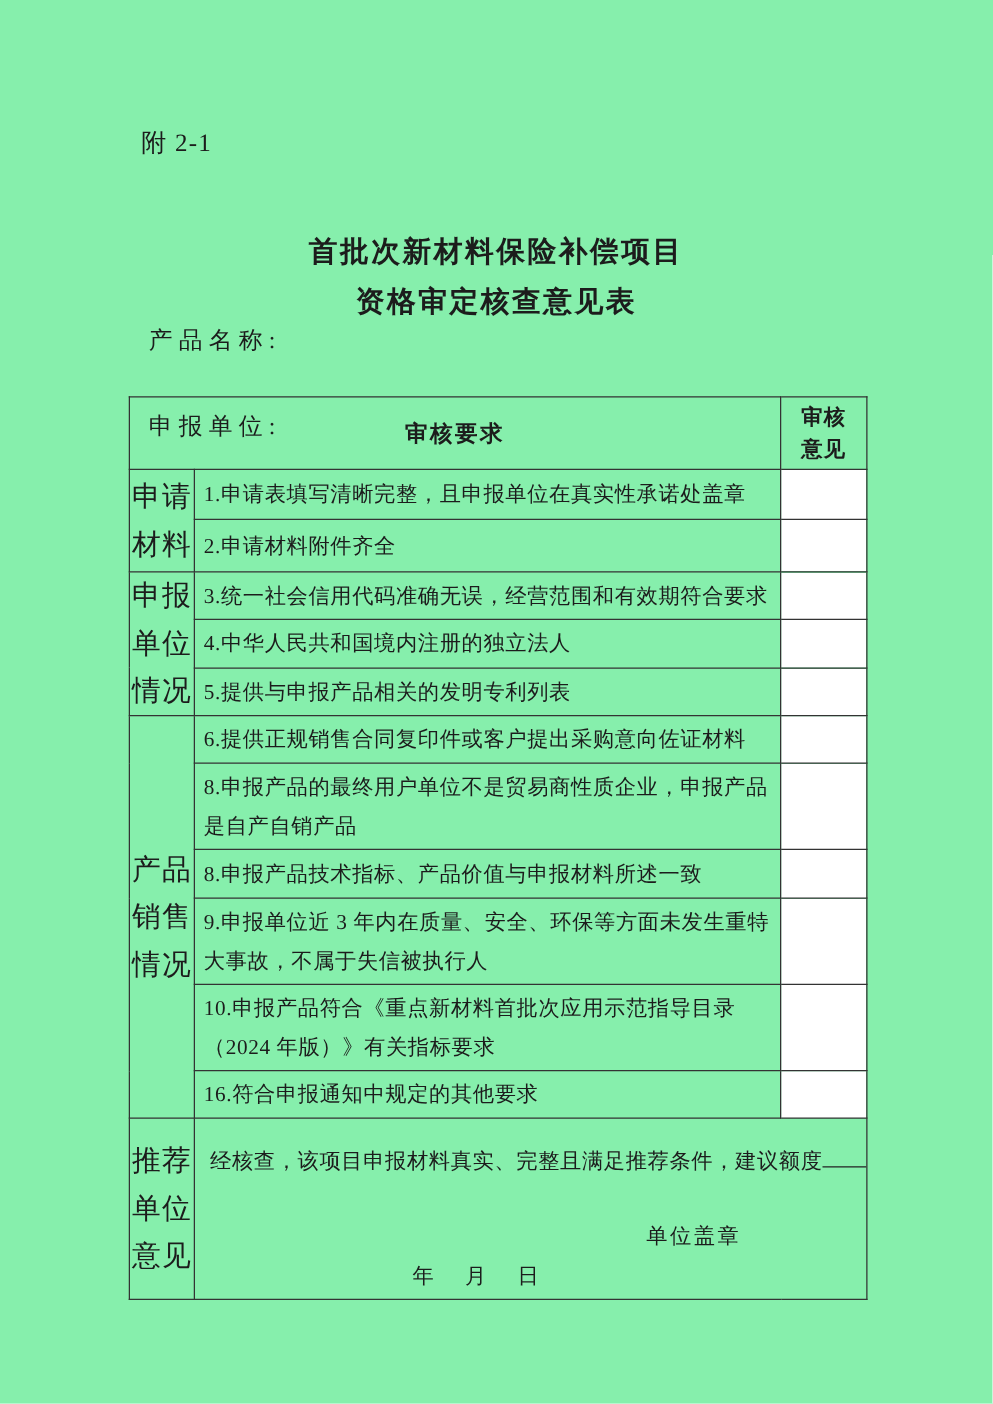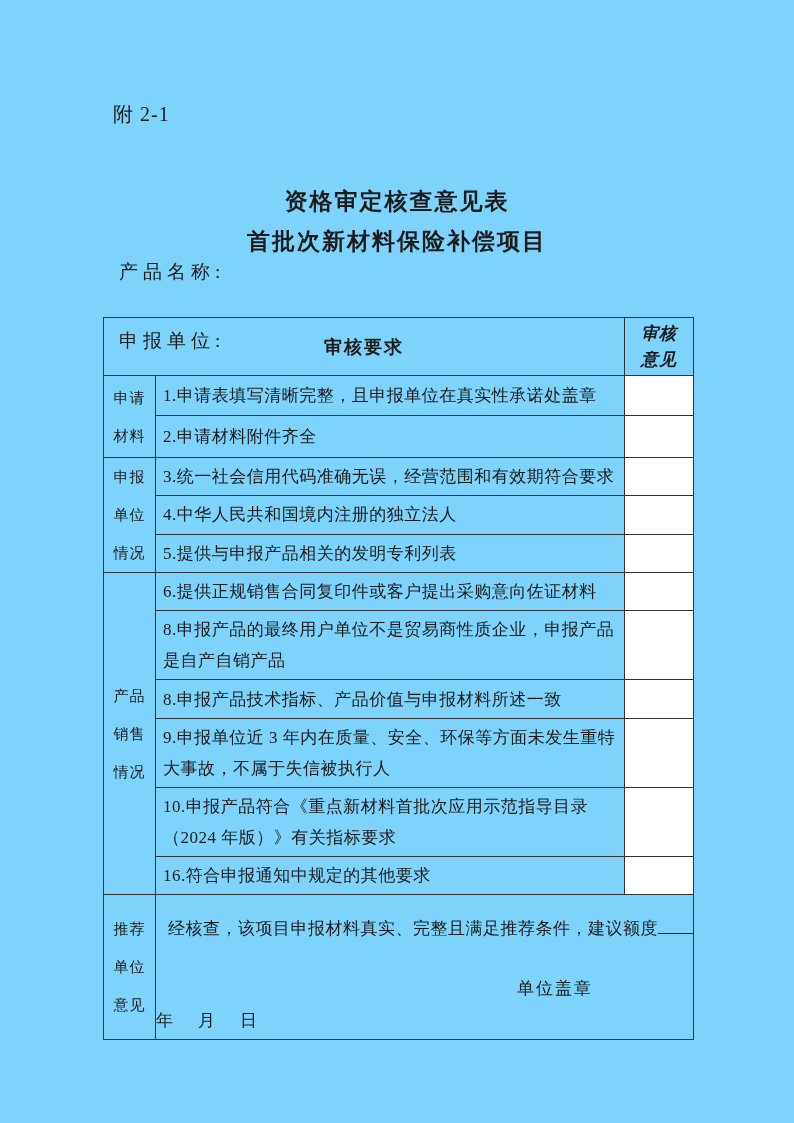--- a/index.html
+++ b/index.html
@@ -1,20 +1,20 @@
 <!DOCTYPE html>
 <html><head>
 <meta charset="utf-8">
 <style>
   html, body { margin: 0; padding: 0; background: #ffffff; }
   .page {
     position: relative;
     width: 794px;
     height: 1123px;
-    background: #7dd3fc;
+    background: #86efac;
     font-family: "Liberation Serif", "DejaVu Serif", serif;
     color: #1c1c1c;
     overflow: hidden;
   }
   .attachment-label {
     position: absolute;
     left: 113px; top: 101px;
     font-size: 20px;
     letter-spacing: 1px;
   }
@@ -58,26 +58,25 @@
     font-size: 18px;
     letter-spacing: 2px;
   }
   td.hdr-op {
     text-align: center;
     vertical-align: middle;
     font-weight: bold;
     font-size: 17px;
     line-height: 26px;
     letter-spacing: 1px;
-    font-style: italic;
   }
   td.lbl {
     text-align: center;
     vertical-align: middle;
-    font-size: 15px;
+    font-size: 23px;
   }
   td.lbl .lbl-line { line-height: 38px; letter-spacing: 1px; }
   td.req {
     vertical-align: middle;
     padding: 3px 6px 3px 7px;
     line-height: 31px;
     letter-spacing: 0.5px;
   }
   td.op { background: #ffffff; }
   td.rec { vertical-align: top; }
@@ -97,35 +96,35 @@
   .rec-stamp {
     margin-top: 32px;
     padding-right: 100px;
     text-align: right;
     line-height: 28px;
     letter-spacing: 2px;
   }
   .rec-date {
     margin-top: 4px;
     padding-right: 88px;
-    text-align: left;
+    text-align: center;
     line-height: 28px;
   }
   .rec-date span + span { margin-left: 25px; }
 </style>
 </head>
 <body>
 
 <div class="page">
 
   <div class="attachment-label">附 2-1</div>
 
   <div class="doc-title">
+    <div>首批次新材料保险补偿项目</div>
     <div>资格审定核查意见表</div>
-    <div>首批次新材料保险补偿项目</div>
   </div>
 
   <div class="field-line field-product">产品名称:</div>
   <div class="field-line field-applicant">申报单位:</div>
 
   <table class="review-table">
     <colgroup>
       <col style="width:52px">
       <col style="width:469px">
       <col style="width:69px">

